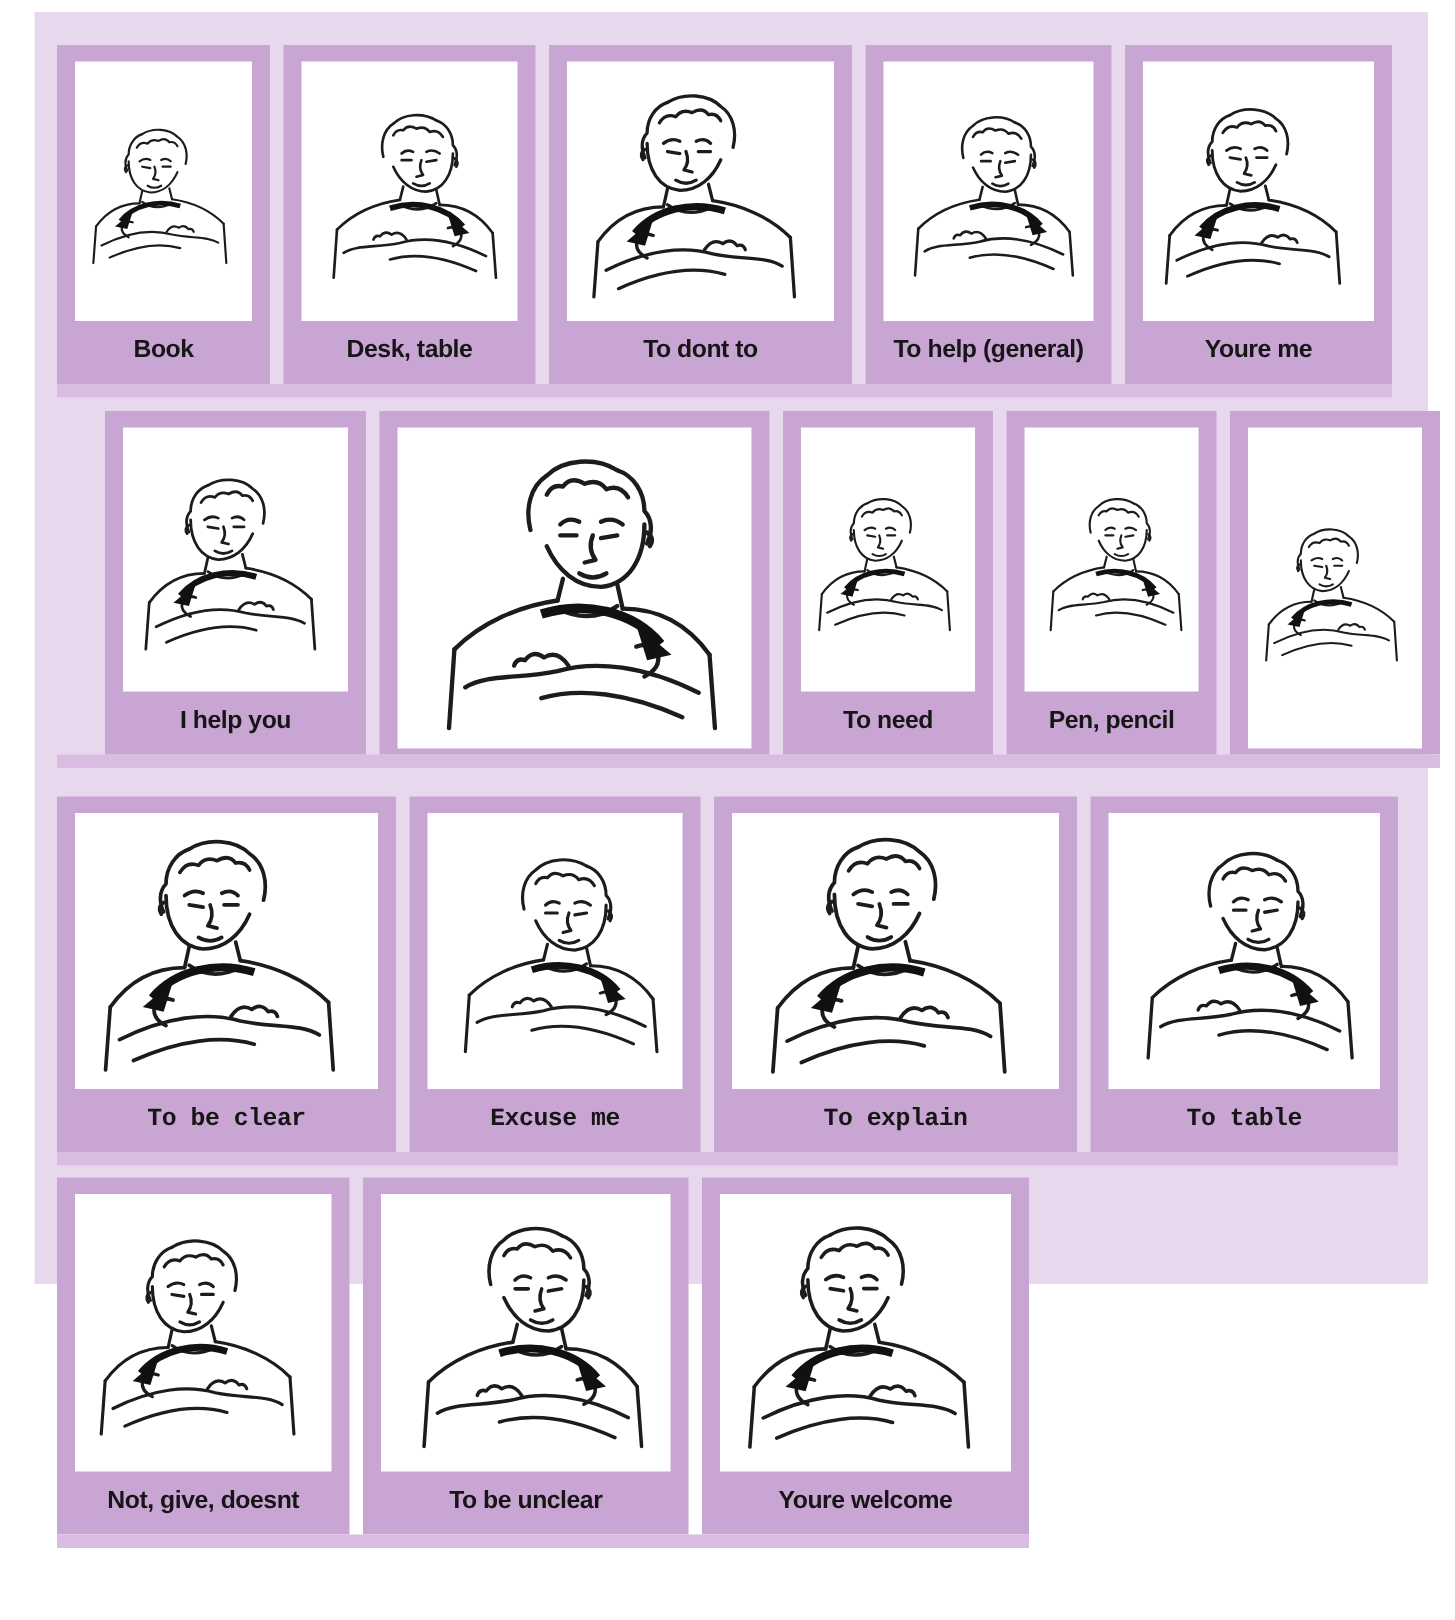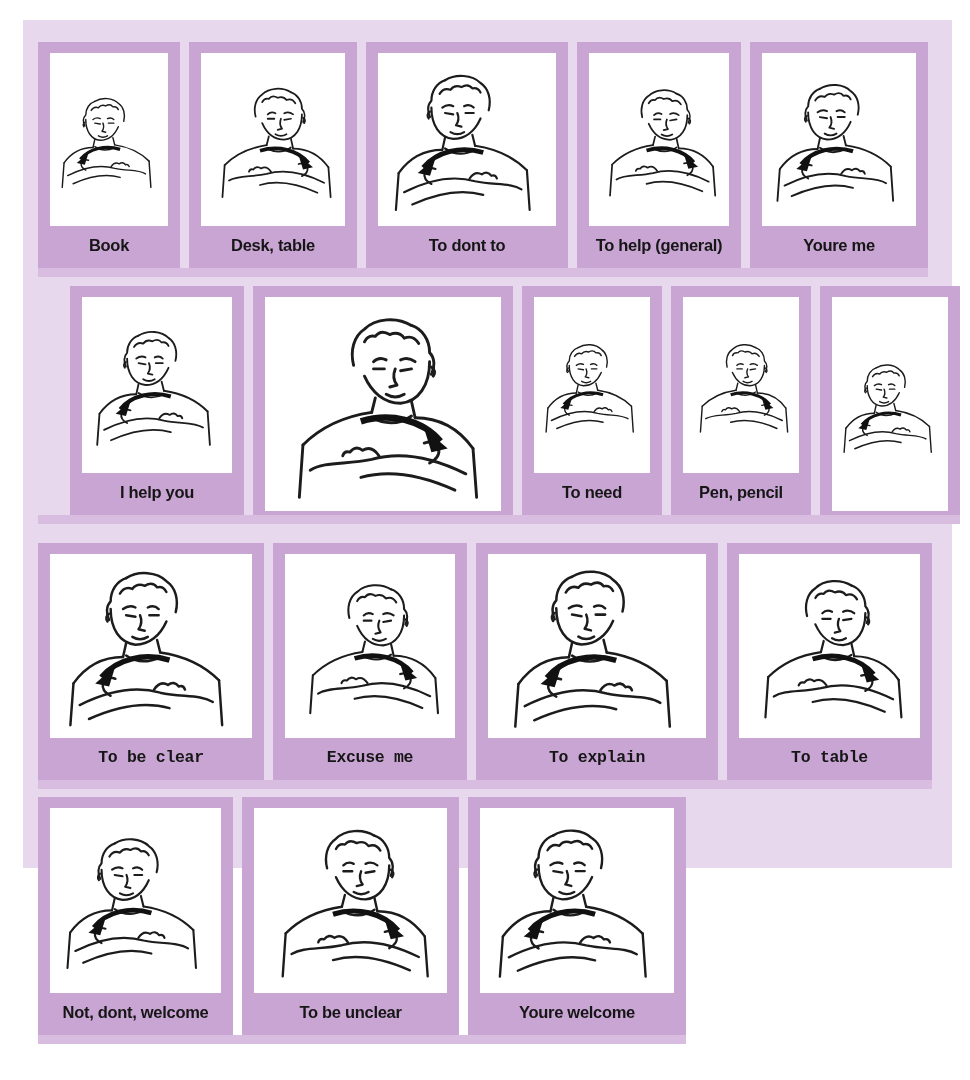--- a/index.html
+++ b/index.html
@@ -8,21 +8,21 @@
     --card-bg:#c9a5d4;
     --card-shadow:#d8bde0;
     --art-bg:#ffffff;
     --label-text:#161616;
     --line-art:#1c1c1c;
   }
   *{margin:0;padding:0;box-sizing:border-box;}
   html,body{width:970px;height:1080px;background:var(--page-bg);overflow:hidden;
     font-family:"Liberation Sans", sans-serif;}
   .page{position:relative;width:970px;height:1080px;background:var(--page-bg);}
-  .panel{position:absolute;left:23px;top:20px;width:929px;height:848px;
+  .panel{position:absolute;left:23px;top:8px;width:929px;height:848px;
     background:var(--panel-bg);padding:22px 20px 0 15px;}
   .row{display:flex;gap:9px;width:max-content;position:relative;}
   .row::after{content:"";position:absolute;left:0;right:0;top:100%;height:9px;
     background:var(--card-shadow);}
   .row-1{height:226px;}
   .row-2{height:229px;margin-top:18px;padding-left:32px;}
   .row-3{height:237px;margin-top:28px;font-family:Liberation Mono, monospace;}
   .row-4{height:238px;margin-top:17px;}
   .card{background:var(--card-bg);display:flex;flex-direction:column;
     padding:11px 12px 4px 12px;height:100%;}
@@ -187,21 +187,21 @@
       </div>
     </div>
 
     <div class="row row-4">
       <div class="card" style="width:195px">
         <div class="art">
           <svg>
               <use href="#signer"></use>
             </svg>
         </div>
-        <div class="label">Not, dont, welcome</div>
+        <div class="label">Not, give, doesnt</div>
       </div>
       <div class="card" style="width:217px">
         <div class="art">
           <svg>
               <use href="#signer"></use>
             </svg>
         </div>
         <div class="label">To be unclear</div>
       </div>
       <div class="card" style="width:218px">

